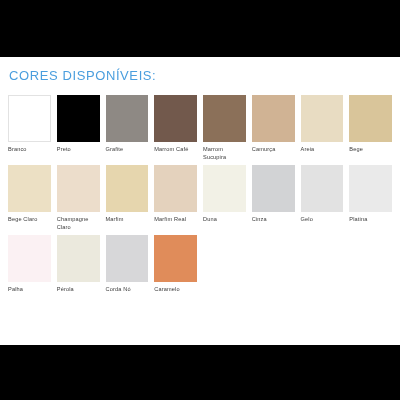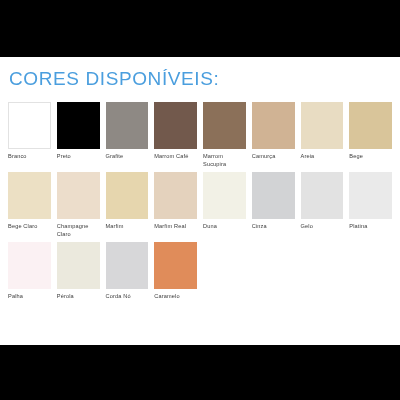--- a/index.html
+++ b/index.html
@@ -38,21 +38,21 @@
     top: 57px;
     left: 0;
     width: 400px;
     height: 288px;
     background: #ffffff;
     box-sizing: border-box;
     padding: 12px 8px 0 8px;
   }
 
   .page-title {
-    font-size: 19px;
+    font-size: 13px;
     font-weight: 400;
     letter-spacing: 0.6px;
     color: #4a9ede;
     margin: 0 0 12px 1px;
     white-space: nowrap;
     line-height: 1.1;
   }
 
   .swatch-grid {
     display: grid;

